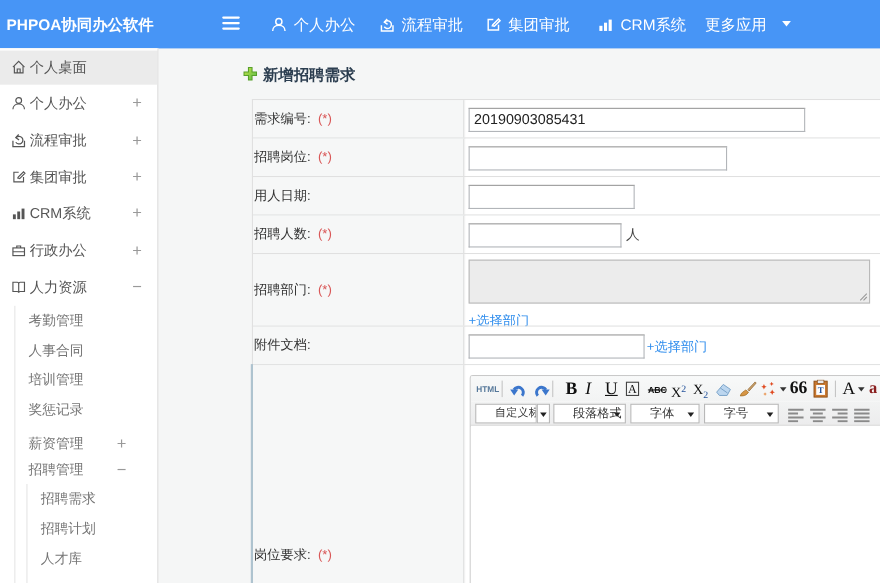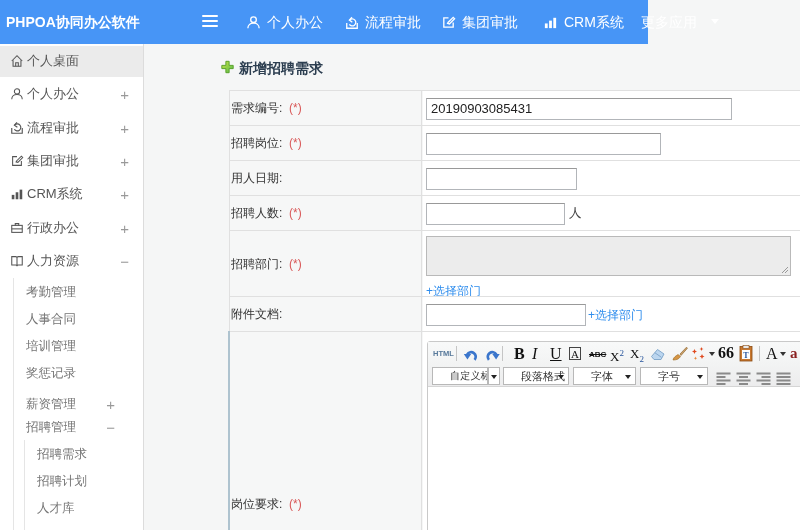--- a/index.html
+++ b/index.html
@@ -1,19 +1,19 @@
 <!DOCTYPE html>
 <html><head>
 <meta charset="utf-8">
 <style>
 * { margin:0; padding:0; box-sizing:border-box; }
 html,body { width:800px; height:530px; overflow:hidden; font-family:"Liberation Sans", sans-serif; background:#f5f6f6; }
 #page { position:relative; width:800px; height:530px; }
 
-#hdr { position:absolute; left:0; top:0; width:648px; height:44px; background:#4795f6; color:#fff; }
+#hdr { position:absolute; left:0; top:0; width:800px; height:44px; background:#4795f6; color:#fff; }
 #logo { position:absolute; left:6px; top:14px; font-size:14px; font-weight:bold; }
 .hnav { position:absolute; top:14px; font-size:14px; color:#fff; white-space:nowrap; }
 .hnav svg { vertical-align:-3px; margin-right:6px; }
 #burger { position:absolute; left:202px; top:15px; }
 #burger div { width:16px; height:2px; background:#fff; margin-bottom:3px; border-radius:1px; }
 
 #side { position:absolute; left:0; top:44px; width:144px; height:486px; background:#fff; border-right:1px solid #dcdcdc; }
 .m1 { position:absolute; left:0; width:143px; height:33px; font-size:13px; color:#555; }
 .m1 .txt { position:absolute; left:27px; top:50%; transform:translateY(-50%); }
 .m1 svg { position:absolute; left:10px; top:50%; transform:translateY(-50%); }

